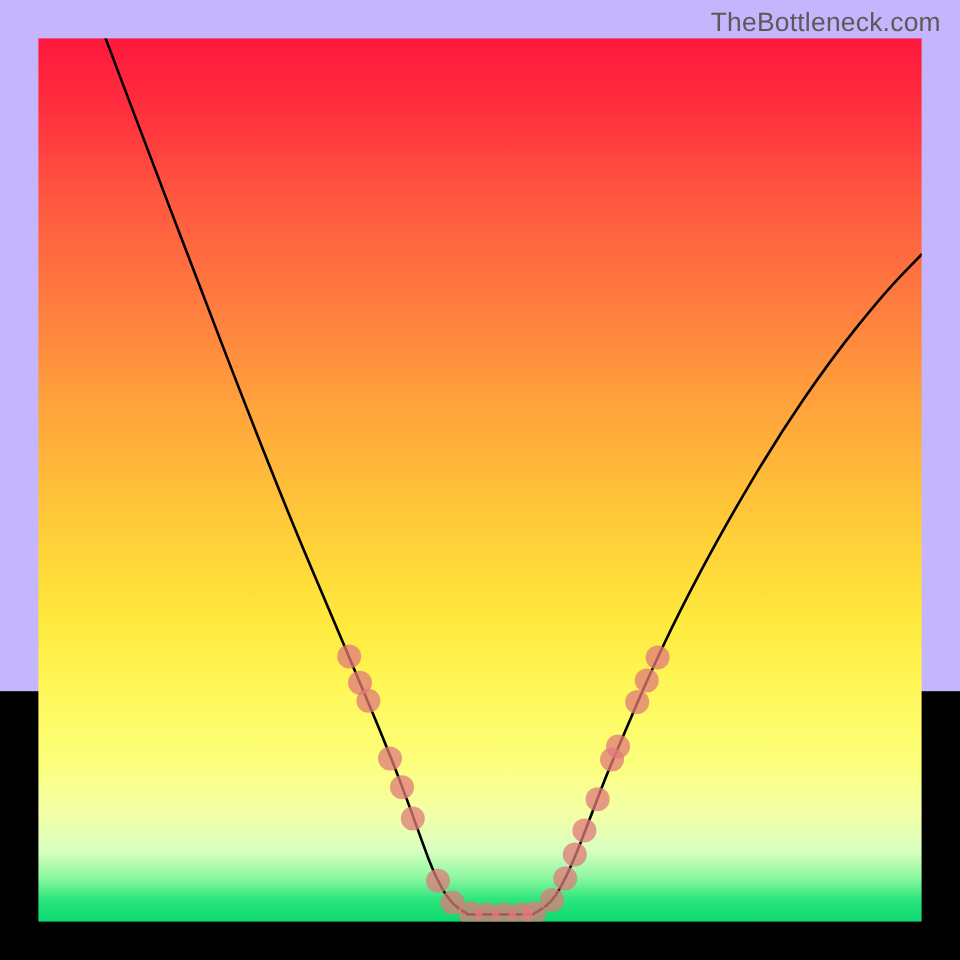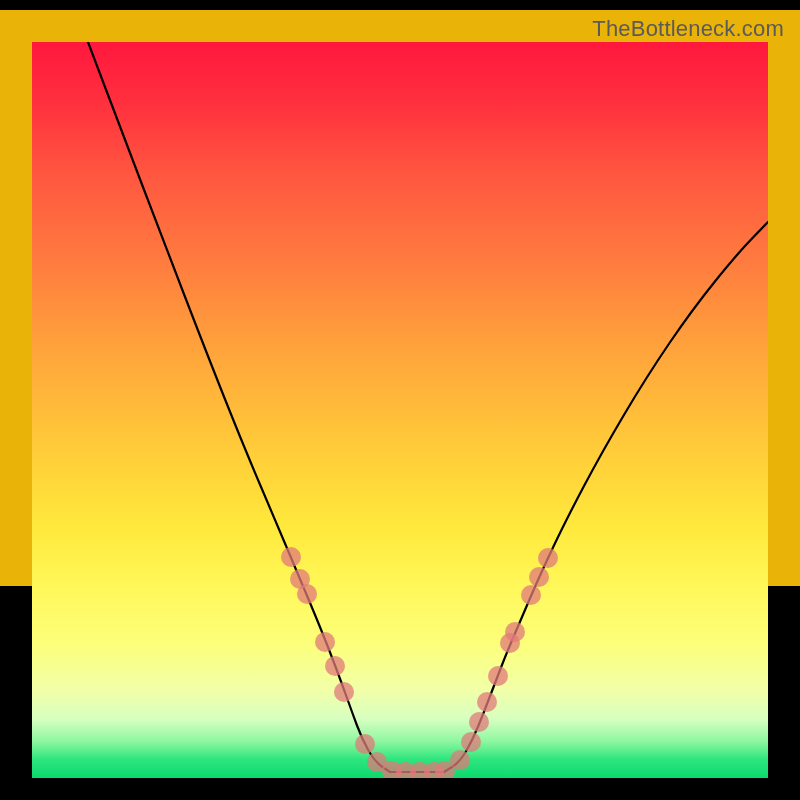--- a/index.html
+++ b/index.html
@@ -7,25 +7,25 @@
     padding: 0;
     width: 800px;
     height: 800px;
     overflow: hidden;
     background: black;
     font-family: Arial, Helvetica, sans-serif;
   }
 
   .frame {
     position: absolute;
-    top: 10px;
+    top: 0;
     left: 0;
     width: 800px;
     height: 576px;
-    background: #eab308;
+    background: #c4b5fd;
   }
 
   .watermark {
     position: absolute;
     top: 6px;
     right: 16px;
     color: #5a5a5a;
     font-size: 22px;
     letter-spacing: 0.2px;
     font-weight: 500;

